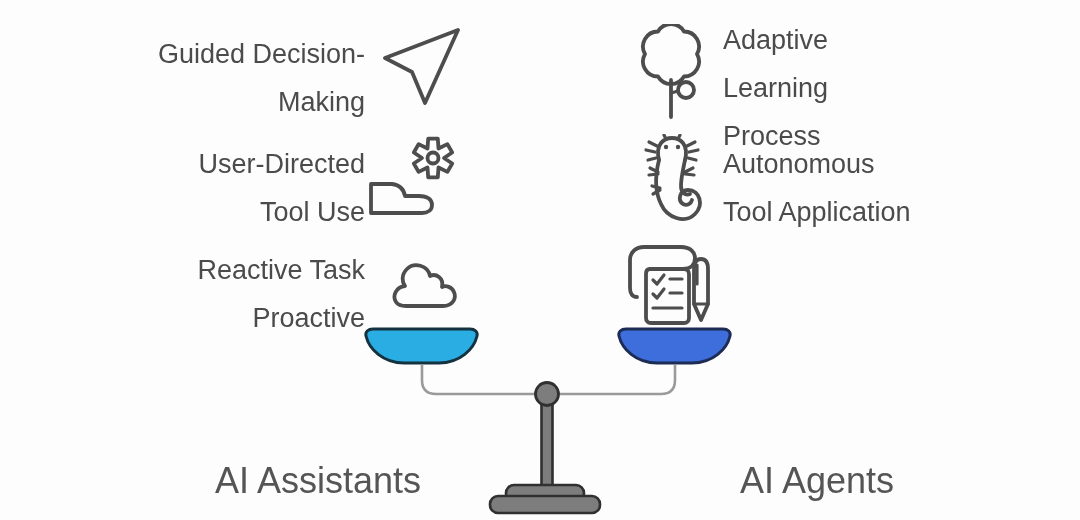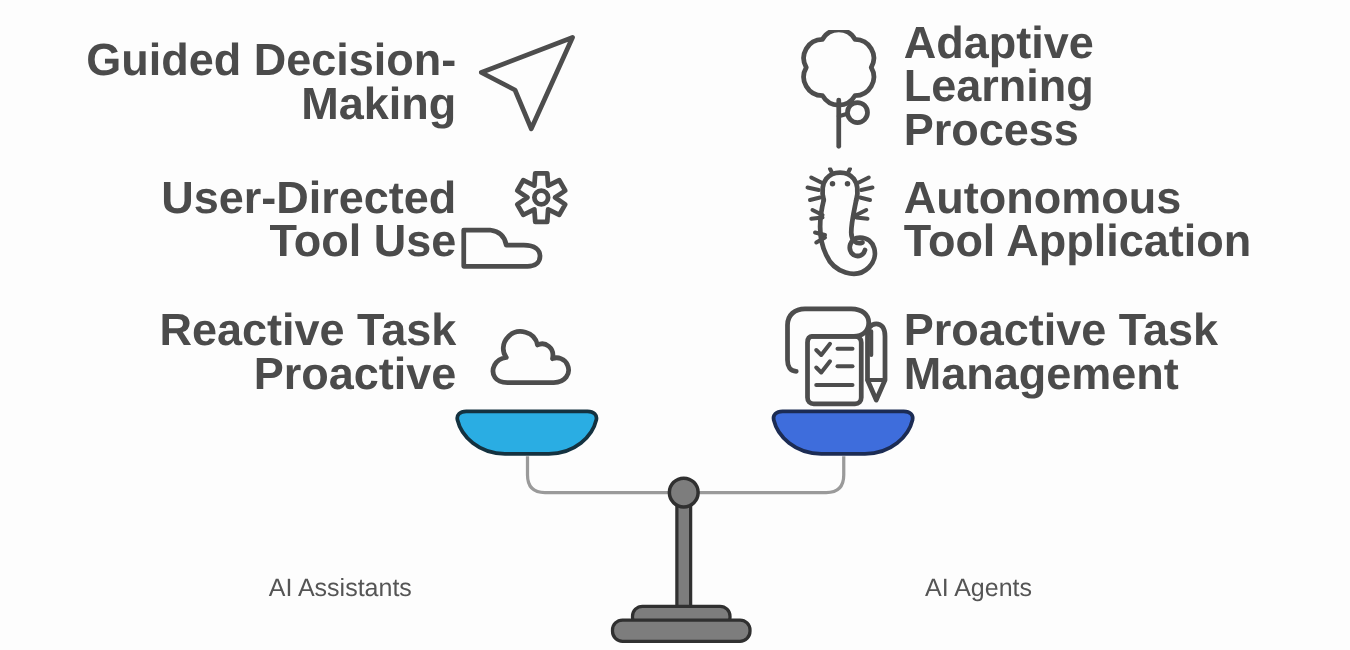--- a/index.html
+++ b/index.html
@@ -1,20 +1,20 @@
 <!DOCTYPE html>
 <html><head>
 <meta charset="utf-8">
 <style>
   html,body{margin:0;padding:0;background:#fff;}
   .stage{position:relative;width:1080px;height:520px;background:#fdfdfd;overflow:hidden;
          font-family:"Liberation Sans",sans-serif;color:#4b4b4b;}
-  .label{position:absolute;font-size:36px;line-height:35px;color:#4b4b4b;white-space:pre-line;font-weight:bold;}
+  .label{position:absolute;font-size:27px;line-height:48px;color:#4b4b4b;white-space:pre-line;}
   .ra{text-align:right;}
-  .footer-label{position:absolute;font-size:20px;color:#555;}
+  .footer-label{position:absolute;font-size:36px;color:#555;}
   .icon{position:absolute;}
   .icon svg{display:block;}
   .stk{fill:none;stroke:#4d4d4d;stroke-width:3.8;stroke-linecap:round;stroke-linejoin:round;}
   .stk-thin{fill:none;stroke:#4d4d4d;stroke-width:3.2;stroke-linecap:round;stroke-linejoin:round;}
   .filldot{fill:#4d4d4d;stroke:none;}
 </style>
 </head>
 <body>
 
 <div class="stage">
@@ -24,22 +24,20 @@
   <div class="label ra" style="left:60px;top:140px;width:305px;text-align:right;">User-Directed
 Tool Use</div>
   <div class="label ra" style="left:60px;top:246px;width:305px;">Reactive Task
 Proactive</div>
 
   <div class="label" style="left:723px;top:16px;width:260px;">Adaptive
 Learning
 Process</div>
   <div class="label" style="left:723px;top:140px;width:280px;">Autonomous
 Tool Application</div>
-  <div class="label" style="left:723px;top:246px;width:280px;">Proactive Task
-Management</div>
 
   <div class="icon" style="left:383px;top:25px;">
     <svg width="85" height="85" viewBox="0 0 85 85">
       <path class="stk" stroke-width="4.5" d="M 75 5 L 2 33 L 29 47 L 42 78 Z"></path>
     </svg>
   </div>
 
   <div class="icon" style="left:366px;top:136px;">
     <svg width="104" height="92" viewBox="0 0 104 92">
       <path class="stk" d="M 71.8 2.6 L 62.2 2.6 L 61.5 12.5 L 52.6 8.1 L 47.8 16.5 L 56 22 L 47.8 27.5 L 52.6 35.9 L 61.5 31.5 L 62.2 41.4 L 71.8 41.4 L 72.5 31.5 L 81.4 35.9 L 86.2 27.5 L 78 22 L 86.2 16.5 L 81.4 8.1 L 72.5 12.5 Z"></path>

